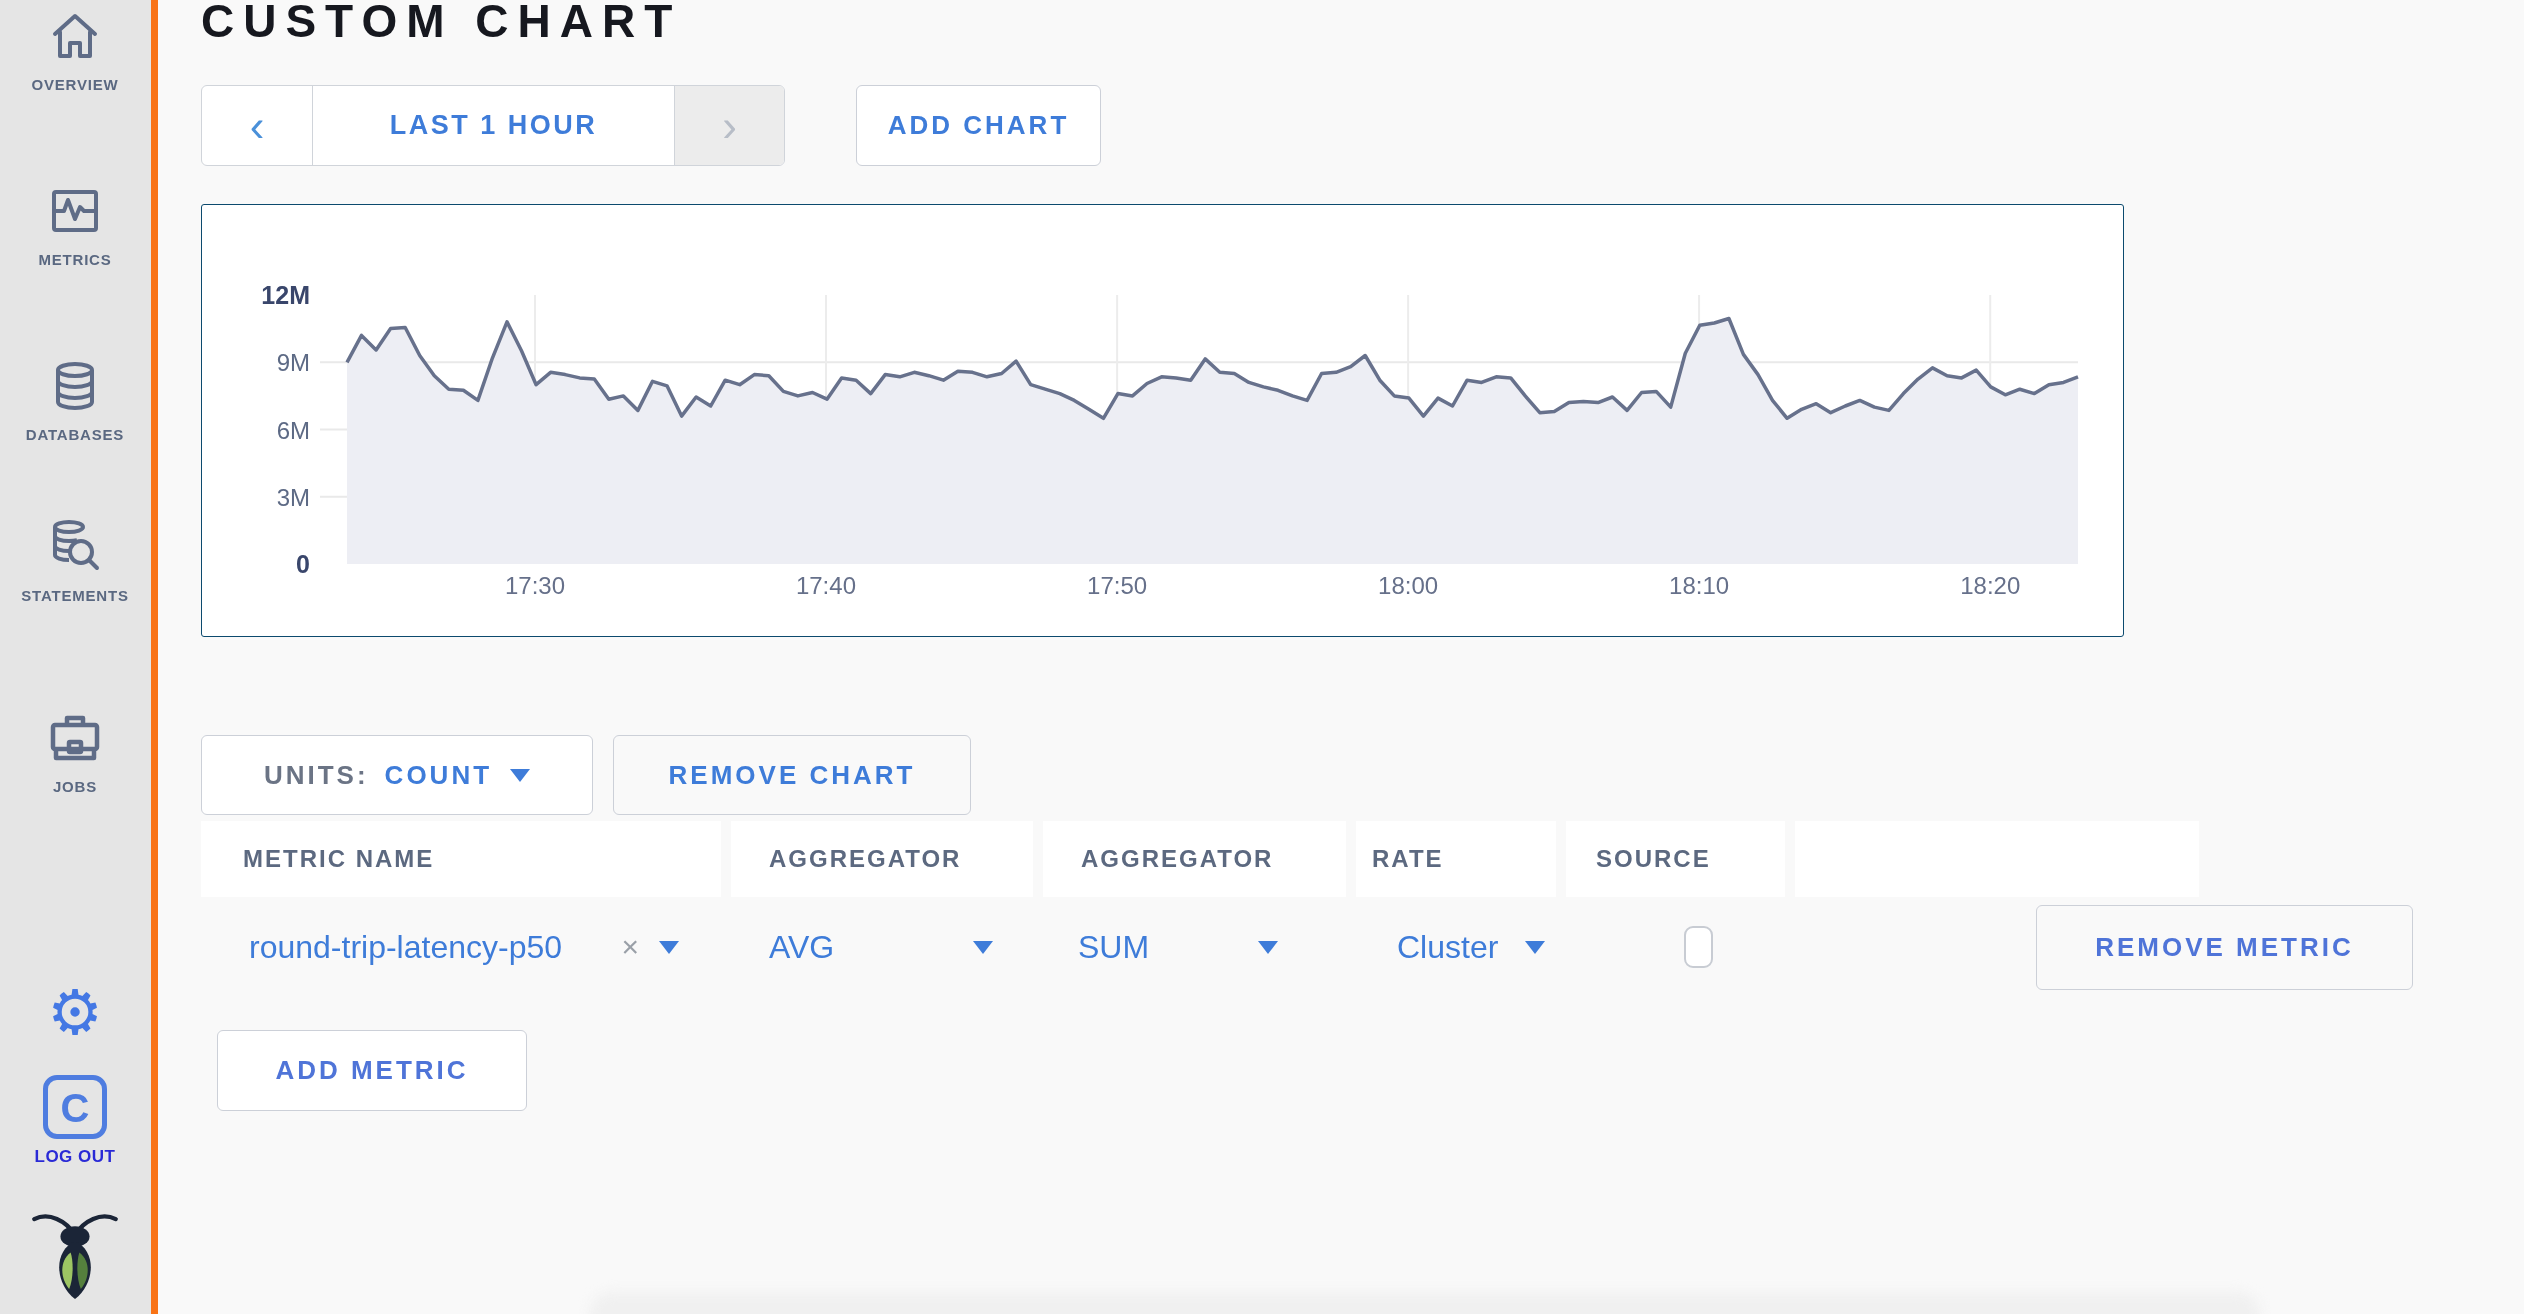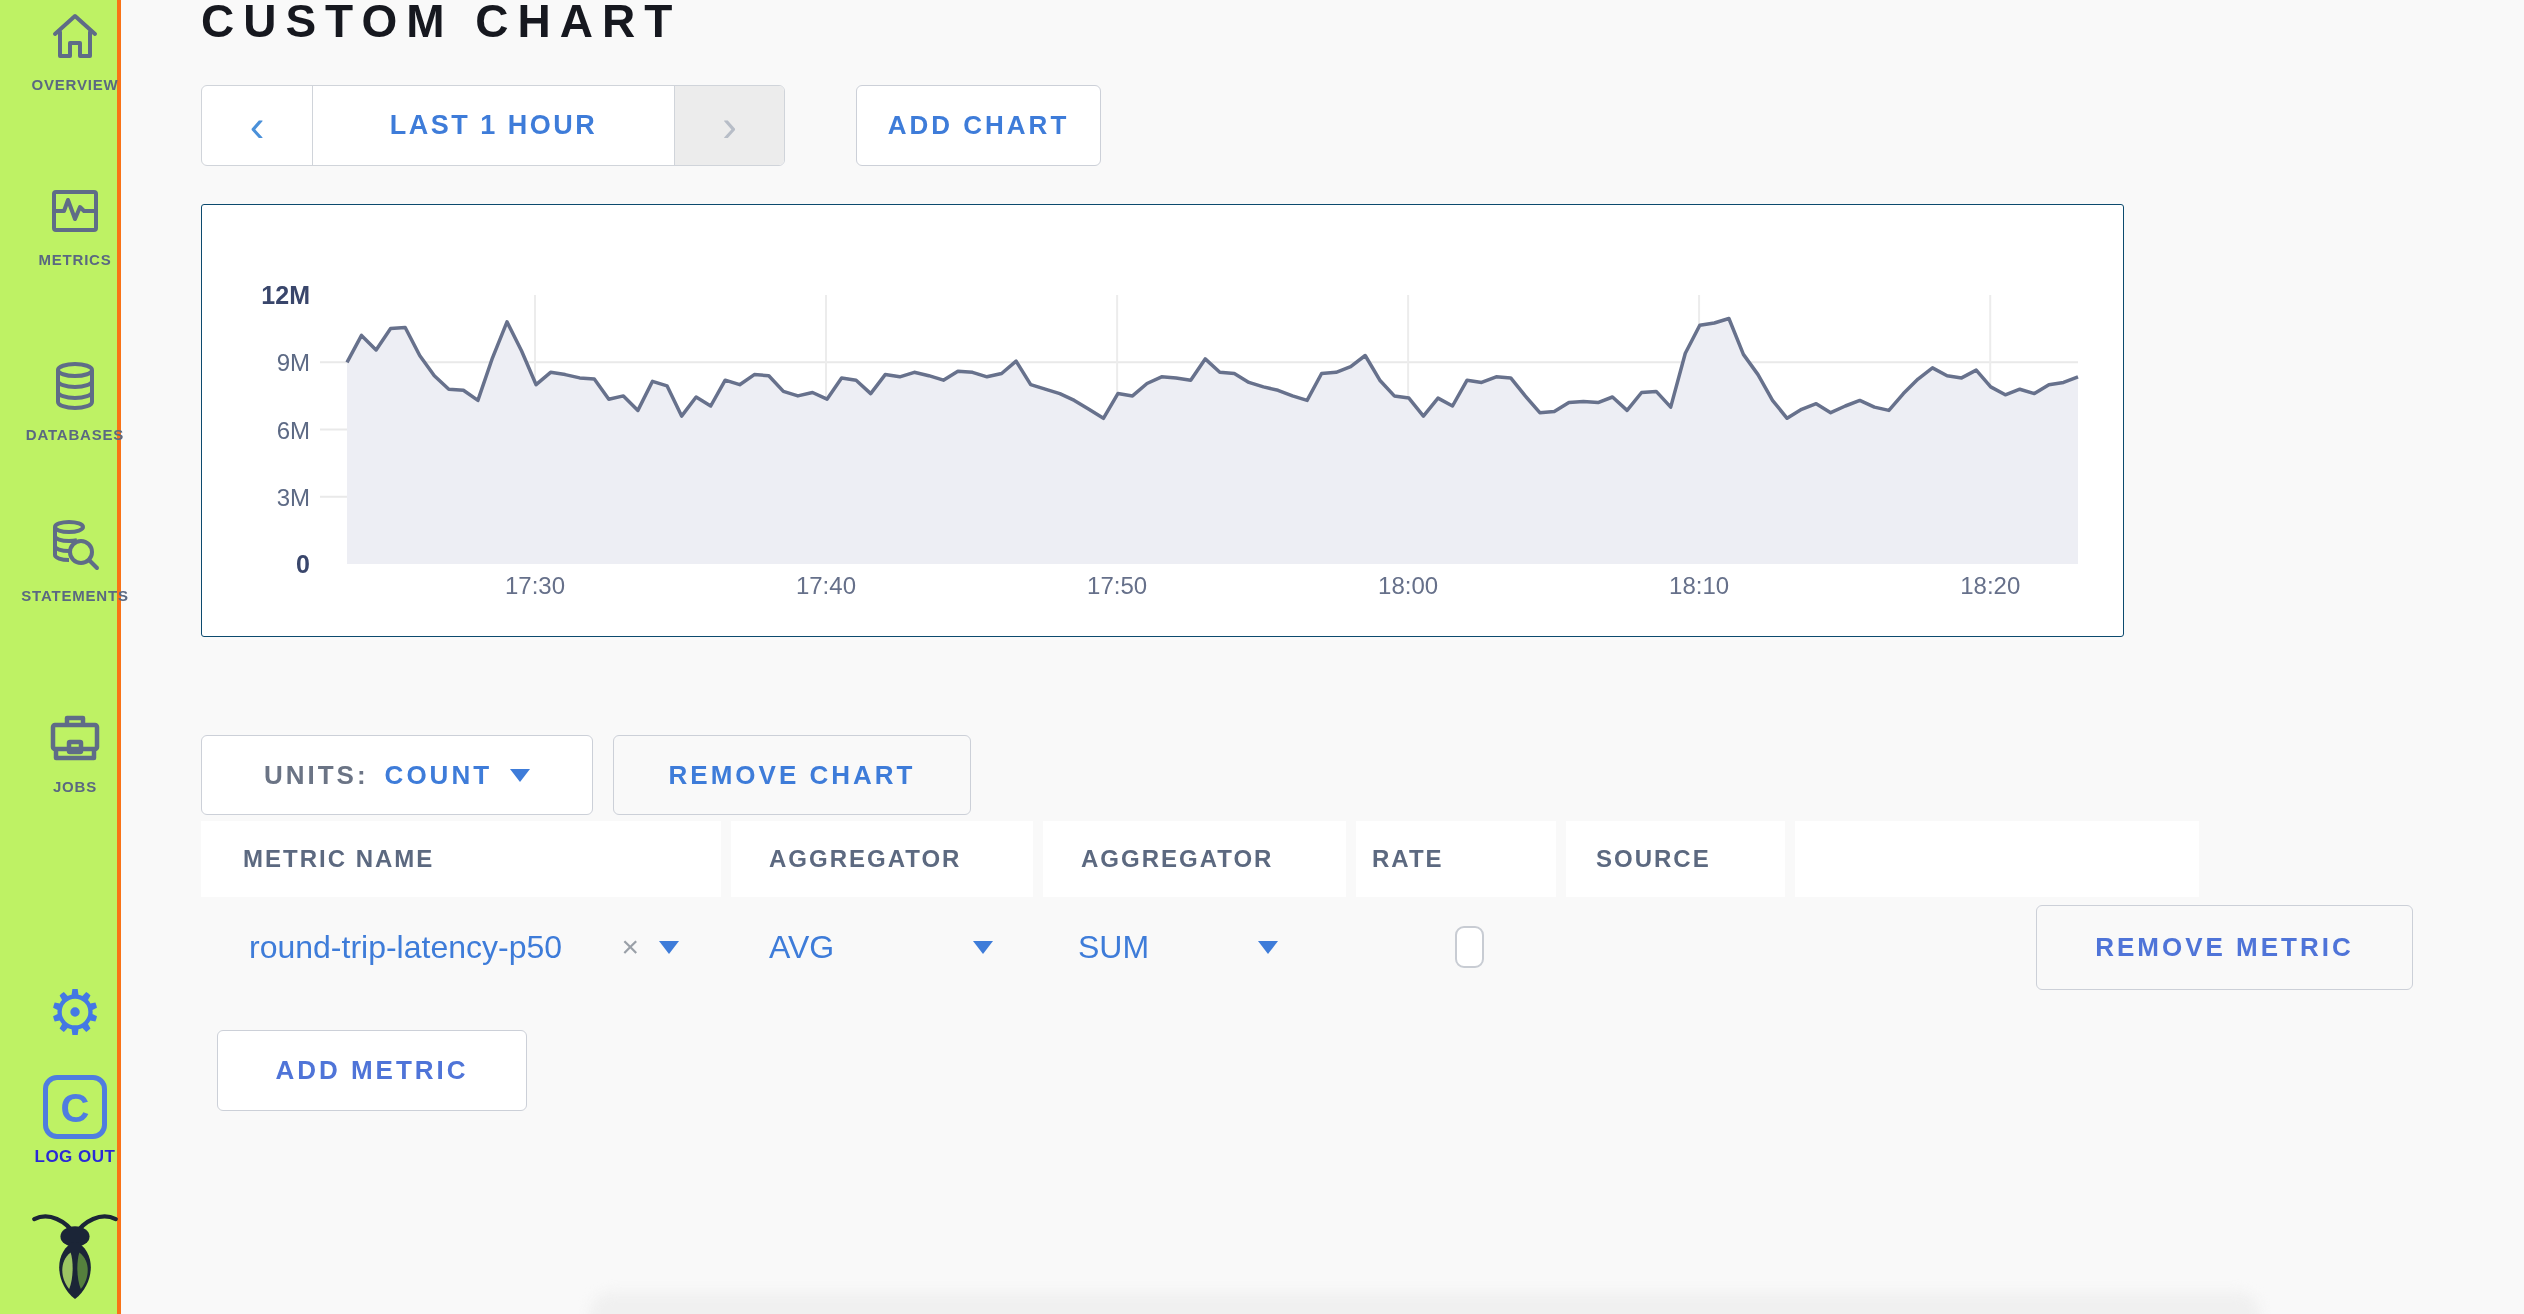--- a/index.html
+++ b/index.html
@@ -6,22 +6,22 @@
   html,body { width:2524px; height:1314px; }
   body {
     font-family:"Liberation Sans", sans-serif;
     background:#f9f9f9;
     position:relative;
     overflow:hidden;
     color:#1b1e28;
   }
   
   .sidebar {
-    position:absolute; left:0; top:0; width:121px; height:1314px;
-    background:#bef264; border-right:4px solid #f97316;
+    position:absolute; left:0; top:0; width:158px; height:1314px;
+    background:#e5e5e5; border-right:7px solid #f97316;
   }
   .side-item { position:absolute; left:0; width:150px; text-align:center; cursor:pointer; }
   .side-item .ic { display:block; margin:0 auto 14px auto; }
   .side-item .lbl {
     display:block; font-size:15px; font-weight:700; letter-spacing:0.8px;
     color:#5a6881;
   }
   .gear { position:absolute; left:0; width:150px; text-align:center;
           font-size:62px; line-height:62px; color:#4478e4; cursor:pointer; }
   .logout { position:absolute; left:0; width:150px; text-align:center; cursor:pointer; }
@@ -244,20 +244,24 @@
     <span class="dd-caret" style="margin-left:20px;"></span>
   </div>
   <div class="td" style="width:302px; padding-right:40px;">
     <span class="blue-text">AVG</span>
     <span class="dd-caret" style="margin-left:auto;"></span>
   </div>
   <div class="td" style="width:303px; padding-left:35px; padding-right:68px;">
     <span class="blue-text">SUM</span>
     <span class="dd-caret" style="margin-left:auto;"></span>
   </div>
+  <div class="td" style="width:219px; padding-left:41px; padding-right:30px;">
+    <span class="blue-text">Cluster</span>
+    <span class="dd-caret" style="margin-left:auto;"></span>
+  </div>
   <div class="td" style="width:226px; padding-left:0; justify-content:center;">
     <span class="checkbox"></span>
   </div>
 </div>
 
 <div class="btn ghost remove-metric">REMOVE METRIC</div>
 <div class="btn add-metric">ADD METRIC</div>
 
 <div class="bottom-shade"></div>
 

